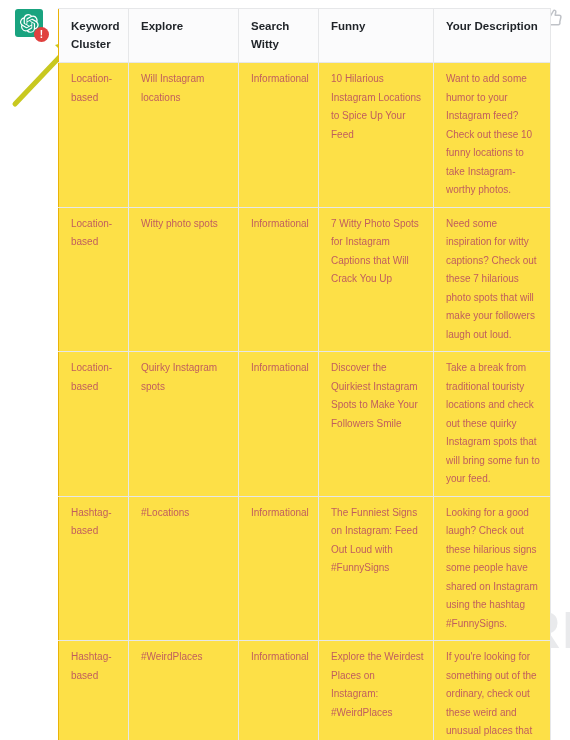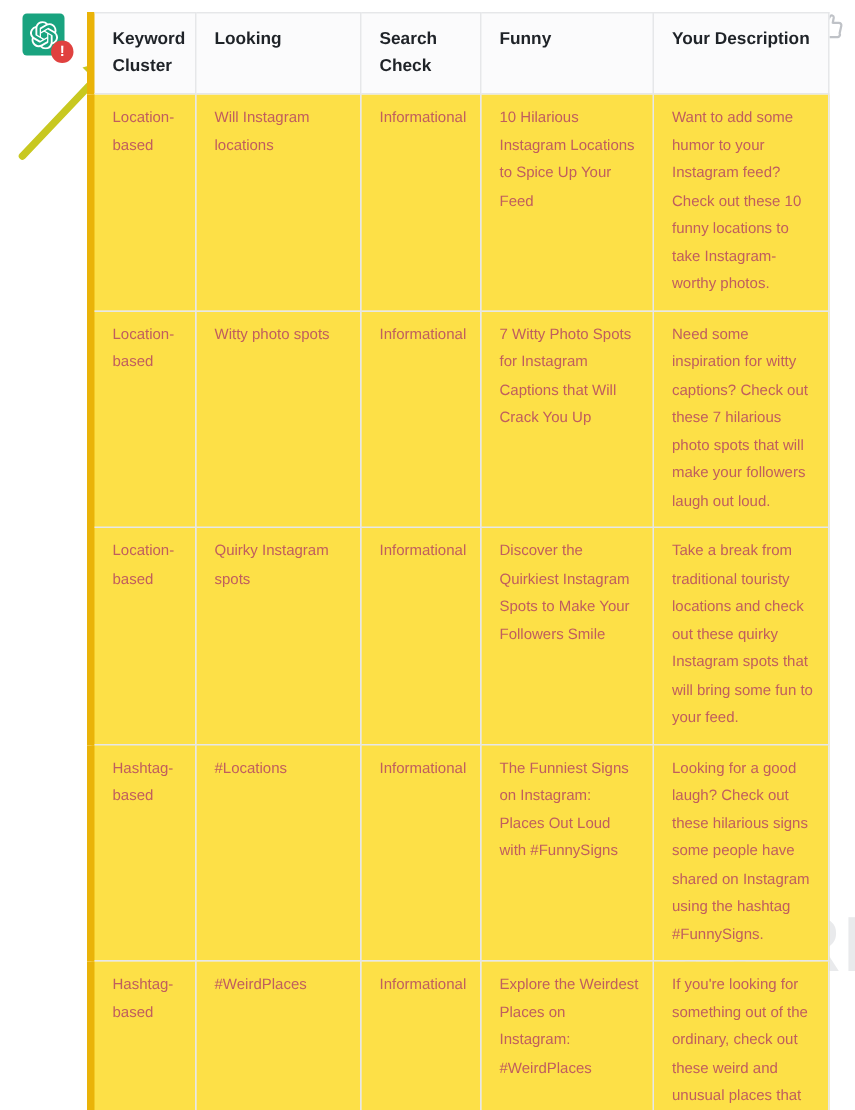--- a/index.html
+++ b/index.html
@@ -115,21 +115,21 @@
   table.kw-table th,
   table.kw-table td {
     border-right: 1px solid #e6e7e9;
     vertical-align: top;
     text-align: left;
     padding: 7px 9px 7px 12px;
     box-sizing: border-box;
   }
   table.kw-table th:first-child,
   table.kw-table td:first-child {
-    border-left: 5px solid #eab308;
+    border-left: 1px solid #eab308;
   }
   table.kw-table thead th {
     border-bottom: 1px solid #e6e7e9;
     border-top: 1px solid #e6e7e9;
     color: #1f2328;
     font-size: 11.5px;
     font-weight: 700;
     line-height: 18px;
     padding-top: 8px;
     padding-bottom: 9px;
@@ -225,22 +225,22 @@
     <colgroup>
       <col class="c-cluster">
         <col class="c-keyword">
         <col class="c-intent">
         <col class="c-title">
         <col class="c-meta">
     </colgroup>
     <thead>
       <tr>
         <th>Keyword Cluster</th>
-        <th>Looking</th>
-        <th>Search Check</th>
+        <th>Explore</th>
+        <th>Search Witty</th>
         <th>Funny</th>
         <th>Your Description</th>
       </tr>
     </thead>
     <tbody>
       <tr class="r1">
         <td>Location-based</td>
         <td>Will Instagram locations</td>
         <td>Informational</td>
         <td>10 Hilarious Instagram Locations to Spice Up Your Feed</td>
@@ -257,21 +257,21 @@
         <td>Location-based</td>
         <td>Quirky Instagram spots</td>
         <td>Informational</td>
         <td>Discover the Quirkiest Instagram Spots to Make Your Followers Smile</td>
         <td>Take a break from traditional touristy locations and check out these quirky Instagram spots that will bring some fun to your feed.</td>
       </tr>
       <tr class="r4">
         <td>Hashtag-based</td>
         <td>#Locations</td>
         <td>Informational</td>
-        <td>The Funniest Signs on Instagram: Places Out Loud with #FunnySigns</td>
+        <td>The Funniest Signs on Instagram: Feed Out Loud with #FunnySigns</td>
         <td>Looking for a good laugh? Check out these hilarious signs some people have shared on Instagram using the hashtag #FunnySigns.</td>
       </tr>
       <tr class="r5">
         <td>Hashtag-based</td>
         <td>#WeirdPlaces</td>
         <td>Informational</td>
         <td>Explore the Weirdest Places on Instagram: #WeirdPlaces</td>
         <td>If you're looking for something out of the ordinary, check out these weird and unusual places that people have shared on Instagram using the hashtag #WeirdPlaces.</td>
       </tr>
     </tbody>

